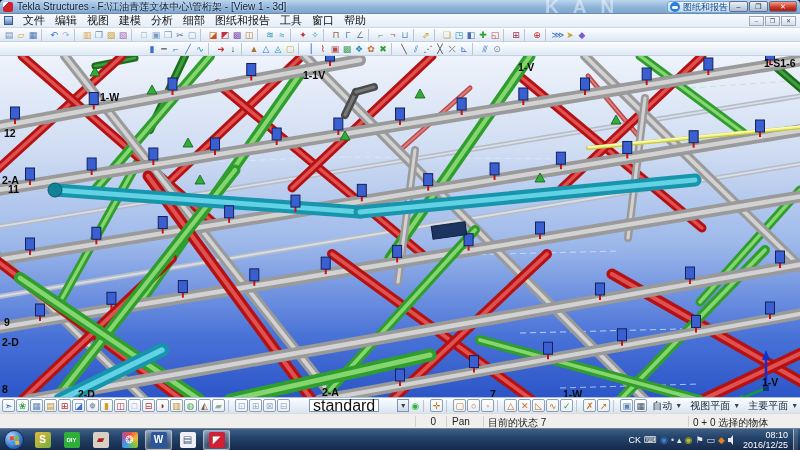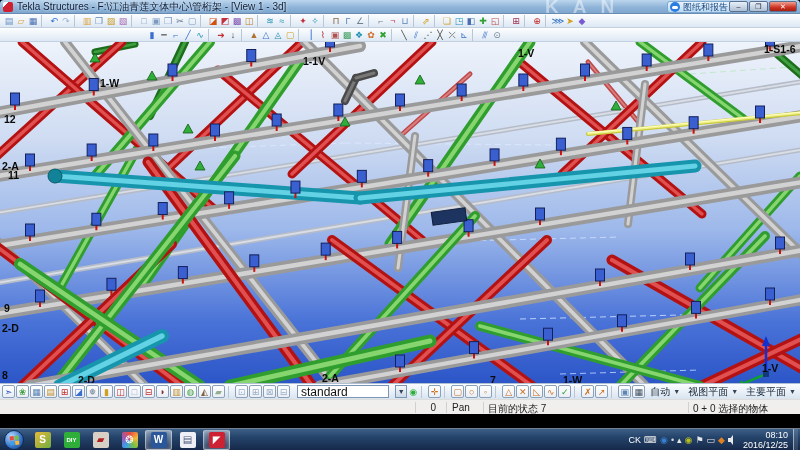--- a/index.html
+++ b/index.html
@@ -55,21 +55,21 @@
     background:linear-gradient(#eef3fb 0%,#cfdcf2 28%,#9db8ea 55%,#4a73d8 82%,#2c55c8 100%); }
   #scene { position:absolute; left:0; top:0; width:800px; height:341px; }
 
   
   .selbar { height:16px; background:linear-gradient(#fbfdff,#d9e4f0);
     border-top:1px solid #b0c0d4; display:flex; align-items:center; padding-left:2px; }
   .ico2 { width:13px; height:13px; background:linear-gradient(#ffffff,#e9eef5);
     border:1px solid #8aa0b8; border-radius:2px; display:inline-flex; align-items:center;
     justify-content:center; font-size:9px; flex:none; margin-right:1px; }
   .combo { width:108px; height:13px; background:#fff; border:1px solid #7a96b4;
-    font-size:12px; padding:0 3px; color:#111; display:flex; align-items:center; margin:0 6px; }
+    font-size:16px; padding:0 3px; color:#111; display:flex; align-items:center; margin:0 18px; }
   .combo-arrow { width:12px; height:13px; border:1px solid #7a96b4;
     background:linear-gradient(#f4f8fc,#ccd9e8); font-size:7px; text-align:center;
     line-height:12px; color:#345; flex:none; }
   .pill { display:flex; align-items:center; gap:3px; font-size:10px; color:#123;
     padding:0 4px; white-space:nowrap; }
   .pill .arr { font-size:7px; color:#345; }
 
   
   .statusbar { position:relative; height:15px; background:#f0efed; border-top:1px solid #dcdcda;
     font-size:10px; color:#222; }
@@ -121,20 +121,40 @@
         <span class="cloud-ico"></span>
         <span>图纸和报告</span>
       </div>
       <div class="win-controls">
         <span class="win-btn">–</span>
         <span class="win-btn">❐</span>
         <span class="win-btn close">✕</span>
       </div>
     </div>
 
+    <div class="menubar">
+      <span class="view-win-ico"></span>
+      <div id="menu-items" style="display:flex">
+          <span class="menu-item">文件</span>
+          <span class="menu-item">编辑</span>
+          <span class="menu-item">视图</span>
+          <span class="menu-item">建模</span>
+          <span class="menu-item">分析</span>
+          <span class="menu-item">细部</span>
+          <span class="menu-item">图纸和报告</span>
+          <span class="menu-item">工具</span>
+          <span class="menu-item">窗口</span>
+          <span class="menu-item">帮助</span>
+        </div>
+      <div class="child-controls">
+        <span class="child-btn">–</span>
+        <span class="child-btn">❐</span>
+        <span class="child-btn">✕</span>
+      </div>
+    </div>
 
     <div class="toolbar row1" id="toolbar1">
         <span class="ico" style="color: rgb(107, 143, 192);">▤</span>
         <span class="ico" style="color: rgb(217, 164, 65);">▱</span>
         <span class="ico" style="color: rgb(74, 111, 176);">▦</span>
         <span class="tsep"></span>
         <span class="ico" style="color: rgb(47, 111, 208);">↶</span>
         <span class="ico" style="color: rgb(154, 181, 216);">↷</span>
         <span class="tsep"></span>
         <span class="ico" style="color: rgb(217, 164, 65);">▥</span>

